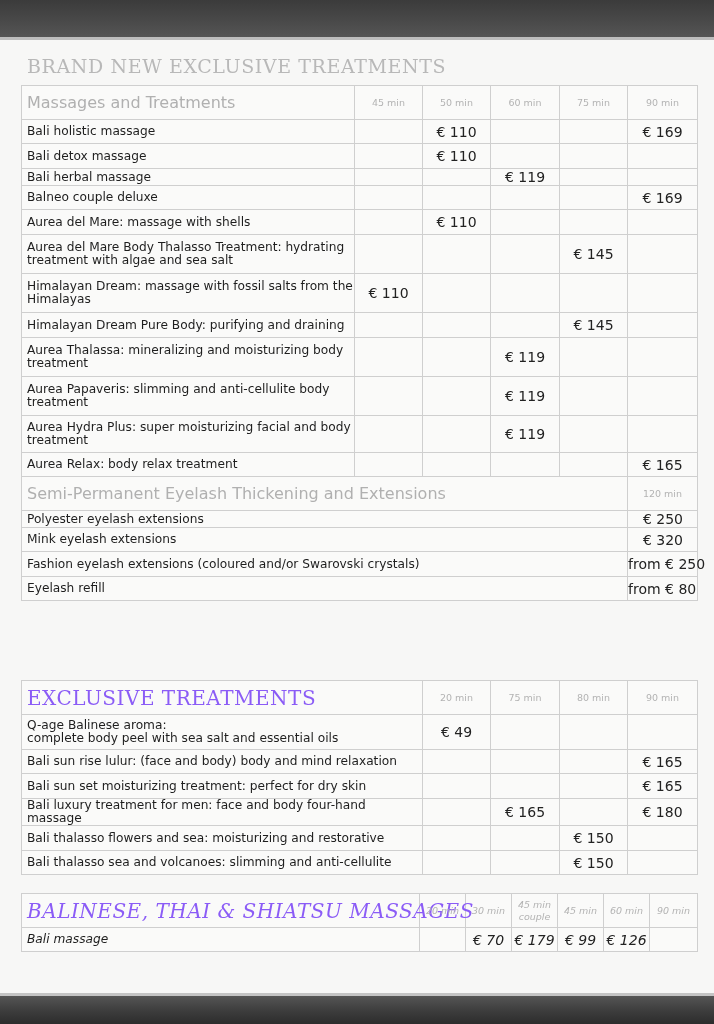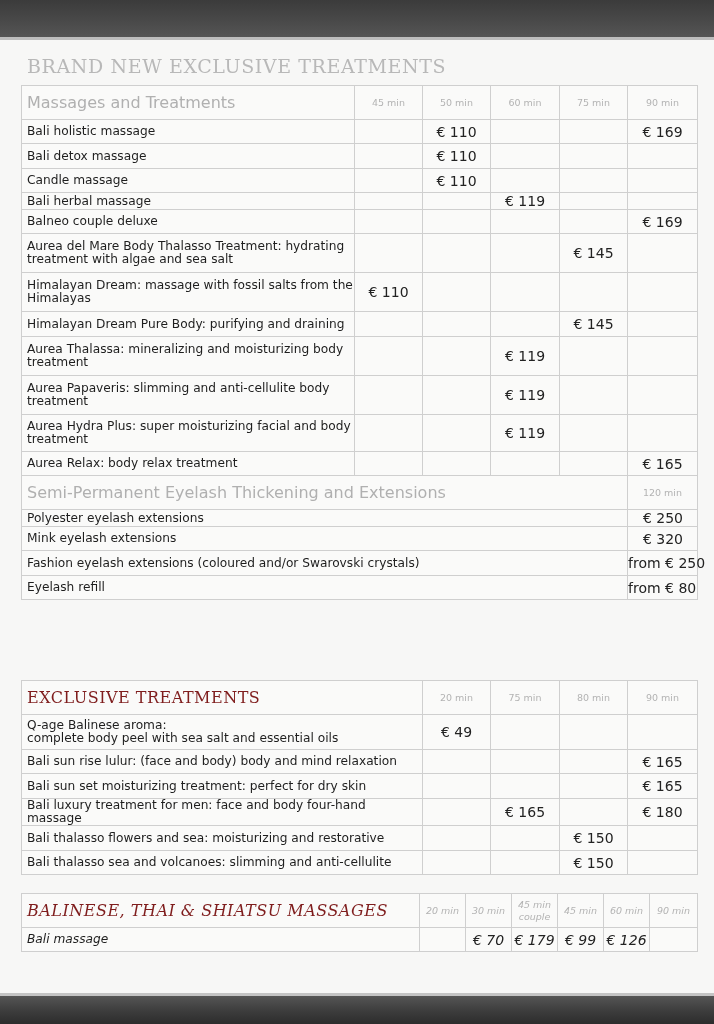--- a/index.html
+++ b/index.html
@@ -21,21 +21,21 @@
     color:#b8b8b8; white-space:nowrap; }
 
   table.menu { position:absolute; border-collapse:collapse; table-layout:fixed; background:#fafaf9; }
   table.menu td, table.menu th { border:1px solid #cfcfcf; padding:0; }
   .name { font-size:12.2px; padding-left:5px !important; line-height:13px; color:#1e1e1e; }
   .dur { font-size:9.5px; color:#b3b3b3; text-align:center; font-weight:normal; }
   .price { font-size:14px; color:#222; text-align:center; white-space:nowrap; }
   .price.right { text-align:right; padding-right:14px !important; }
   .price.tight { text-align:right; padding-right:2px !important; }
   .sec-head { font-size:16px; color:#b0b0b0; text-align:left; padding-left:5px !important; font-weight:normal; white-space:nowrap; }
-  .sec-head.serif { font-family:"DejaVu Serif", serif; font-size:16px; letter-spacing:0.5px; color:#7f1d1d; }
+  .sec-head.serif { font-family:"DejaVu Serif", serif; font-size:20px; letter-spacing:0.5px; color:#8b5cf6; }
   .dur2 { line-height:12px; }
 
   #t1 { left:21px; top:85px; width:676px;padding-left:19px; }
   #t2 { left:21px; top:680px; width:676px; }
   #t3 { left:21px; top:893px; width:676px;font-style:italic; }
 </style>
 </head>
 <body>
 
 <div class="band-top"></div>
@@ -71,43 +71,43 @@
     <td class="price">€ 169</td>
   </tr>
   <tr style="height:25px">
     <td class="name">Bali detox massage</td>
     <td class="price"></td>
     <td class="price">€ 110</td>
     <td class="price"></td>
     <td class="price"></td>
     <td class="price"></td>
   </tr>
-  <tr style="height:24px">
-    <td class="name">Candle massage</td>
-    <td class="price"></td>
-    <td class="price">€ 110</td>
-    <td class="price"></td>
-    <td class="price"></td>
-    <td class="price"></td>
-  </tr>
   <tr style="height:16px">
     <td class="name">Bali herbal massage</td>
     <td class="price"></td>
     <td class="price"></td>
     <td class="price">€ 119</td>
     <td class="price"></td>
     <td class="price"></td>
   </tr>
   <tr style="height:24px">
     <td class="name">Balneo couple deluxe</td>
     <td class="price"></td>
     <td class="price"></td>
     <td class="price"></td>
     <td class="price"></td>
     <td class="price">€ 169</td>
+  </tr>
+  <tr style="height:25px">
+    <td class="name">Aurea del Mare: massage with shells</td>
+    <td class="price"></td>
+    <td class="price">€ 110</td>
+    <td class="price"></td>
+    <td class="price"></td>
+    <td class="price"></td>
   </tr>
   <tr style="height:39px">
     <td class="name">Aurea del Mare Body Thalasso Treatment: hydrating treatment with algae and sea salt</td>
     <td class="price"></td>
     <td class="price"></td>
     <td class="price"></td>
     <td class="price">€ 145</td>
     <td class="price"></td>
   </tr>
   <tr style="height:39px">

